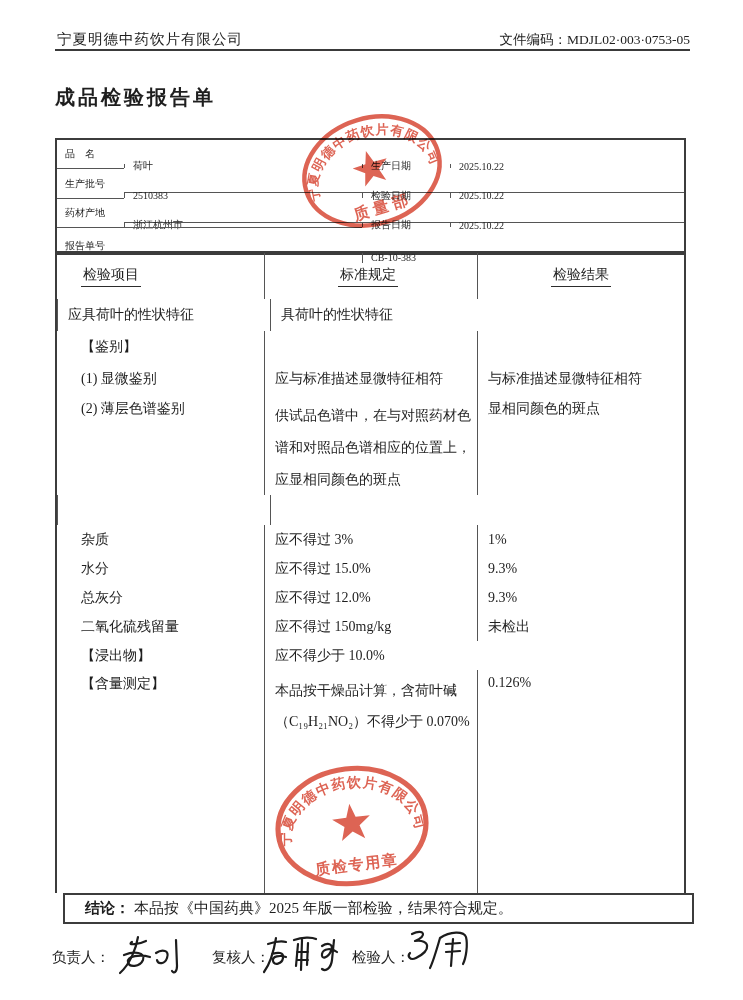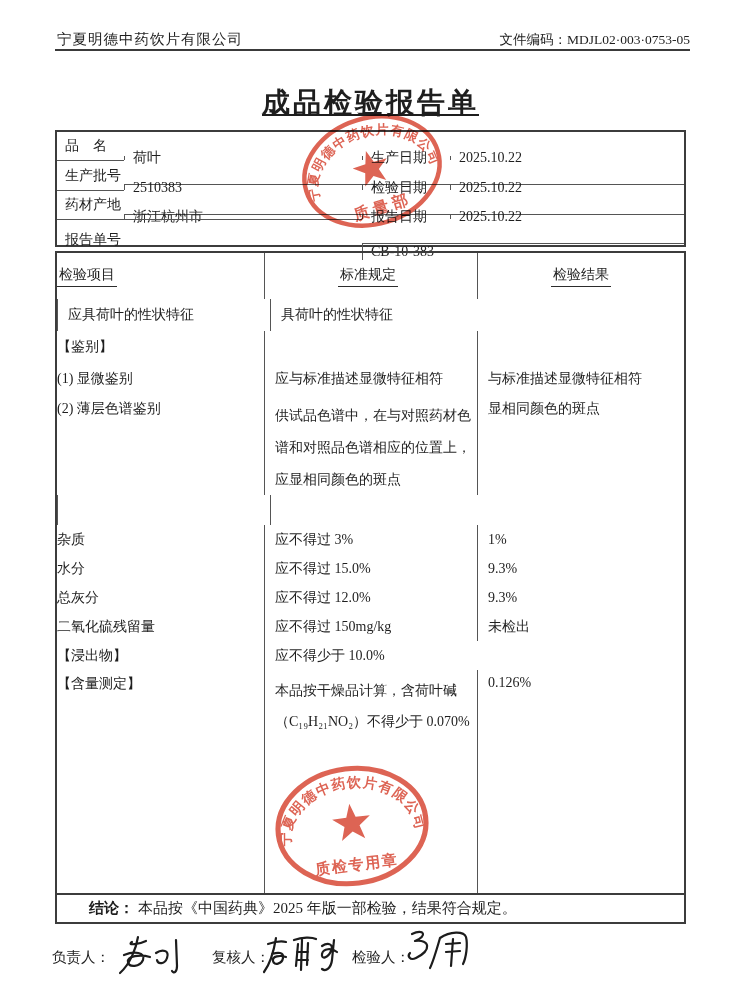--- a/index.html
+++ b/index.html
@@ -6,54 +6,54 @@
   html,body { background:#fff; }
   body { font-family:"Liberation Serif","DejaVu Serif",serif; color:#1e1e1e; }
   .page { position:relative; width:743px; height:1000px; background:#ffffff; overflow:hidden; }
 
   
   .hdr-left { position:absolute; left:57px; top:30px; font-size:14.5px; letter-spacing:1px; }
   .hdr-right { position:absolute; right:53px; top:31px; font-size:13.5px; }
   .hdr-rule { position:absolute; left:55px; top:49px; width:635px; height:2px; background:#3a3a3a; }
 
   
-  .title { position:absolute; left:55px; top:84px; width:631px; text-align:center;
-           font-size:28px; font-weight:bold; letter-spacing:3px;text-decoration:underline; }
-
-  
-  .info-table { position:absolute; left:55px; top:130px; width:631px; height:117px;
+  .title { position:absolute; left:55px; top:84px; width:631px; text-align:left;
+           font-size:20px; font-weight:bold; letter-spacing:3px; }
+
+  
+  .info-table { position:absolute; left:55px; top:138px; width:631px; height:117px;
                 border:2px solid #3c3c3c; display:grid;
                 grid-template-columns:67px 238px 88px 1fr;
-                grid-template-rows:28px 30px 29px 1fr; font-size:14px; }
+                grid-template-rows:28px 30px 29px 1fr; font-size:10px; }
   .info-table .cell { display:flex; align-items:center; padding-left:8px; white-space:nowrap; }
   .info-table .bl { border-left:1.5px solid #555;margin-top:24px; }
   .info-table .bt { border-top:1.5px solid #555; }
   .span2l { grid-column:1 / 3; }
   .span2r { grid-column:3 / 5; }
 
   
   .insp-table { position:absolute; left:55px; top:251px; width:631px; height:642px;
                 border:2px solid #3c3c3c; border-bottom:none; display:flex; flex-direction:column;
                 font-size:14px; }
   .irow { display:flex; flex-shrink:0; }
-  .irow .c1 { width:207px; display:flex; align-items:center; padding-left:0; }
+  .irow .c1 { width:207px; display:flex; align-items:center; padding-left:24px; }
   .irow .c2 { width:213px; border-left:1.5px solid #555; display:flex; align-items:center; padding-left:10px; padding-right:6px; }
   .irow .c3 { flex:1; border-left:1.5px solid #555; display:flex; align-items:center; padding-left:10px; }
   .irow.hdr { height:46px; }
   .irow.hdr .c2,.irow.hdr .c3 { justify-content:center; padding-left:0; }
   .irow.hdr .ul { border-bottom:1px solid #2c2c2c; padding:0 2px 2px 2px; }
   .irow.top .c1,.irow.top .c2,.irow.top .c3 { align-items:flex-start; padding-top:5px; }
   .wrapcell { line-height:32px; }
   .wrap2 { line-height:31px; }
   .irow.filler { flex:1; }
 
   
-  .conclusion { position:absolute; left:55px; top:893px; width:631px; height:31px;
+  .conclusion { position:absolute; left:63px; top:893px; width:631px; height:31px;
                 border:2px solid #3c3c3c; display:flex; align-items:center;
-                padding-left:32px; font-size:15px; }
+                padding-left:20px; font-size:15px; }
   .conclusion .lbl { font-weight:bold; margin-right:4px; }
 
   
   .sig-label { position:absolute; font-size:14.5px; top:948px; }
   .sig-svg { position:absolute; }
   .sig-svg path { stroke:#1c1c1c; stroke-width:2.2; fill:none; stroke-linecap:round; stroke-linejoin:round; }
 
   
   .stamp { position:absolute; pointer-events:none; opacity:0.86; mix-blend-mode:multiply; }
   .stamp-a { left:289px; top:112px; width:166px; height:118px; transform:rotate(-17deg); }

